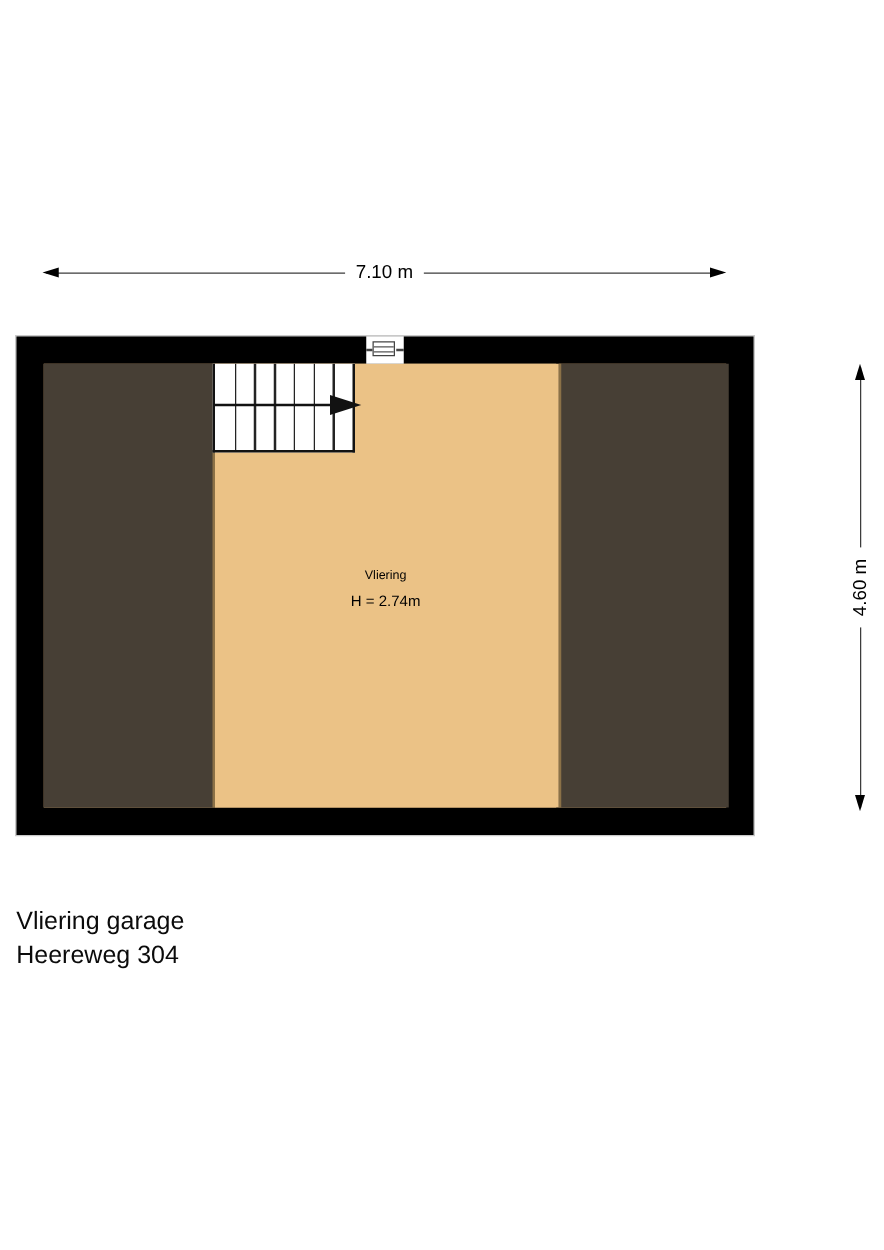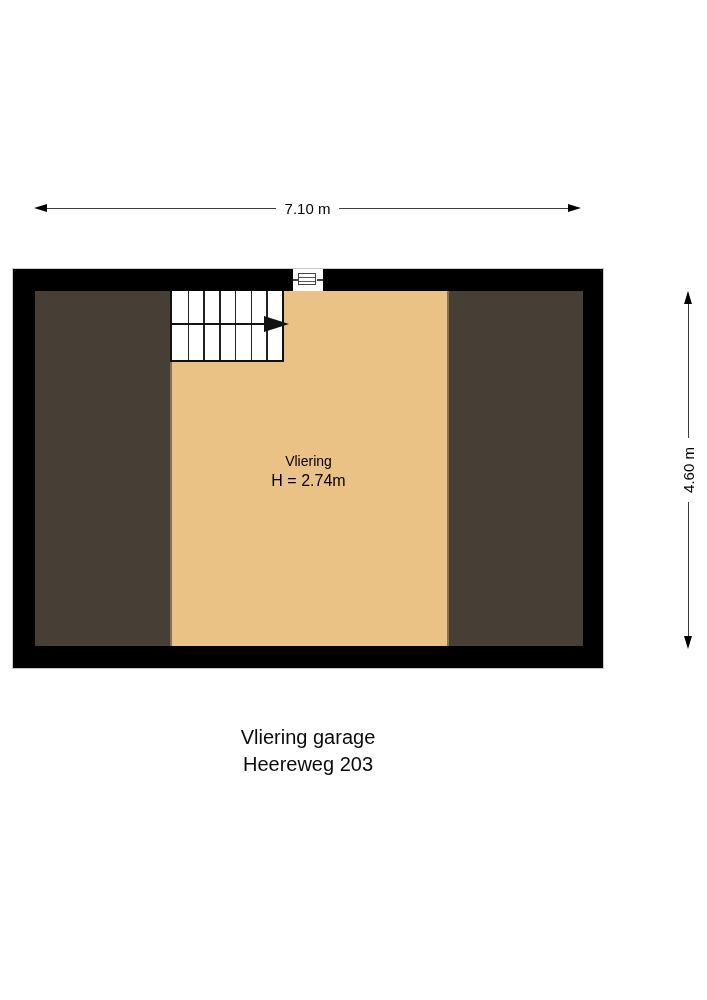--- a/index.html
+++ b/index.html
@@ -6,21 +6,21 @@
   .page{
     position:relative;
     width:707px;height:1000px;
     background:#ffffff;
     font-family:"Liberation Sans", sans-serif;
     color:#000;
     overflow:hidden;
   }
   
   .dim{position:absolute;}
-  .dim-h{height:14px;}
+  .dim-h{height:14px;margin-top:10px;}
   .dim-h .dim-line{position:absolute;left:2px;right:2px;top:50%;height:1px;background:#3c3c3c;}
   .dim-v{width:14px;}
   .dim-v .dim-line{position:absolute;top:2px;bottom:2px;left:50%;width:1px;background:#3c3c3c;}
   .arr{position:absolute;width:0;height:0;}
   .arr-left{left:-1px;top:50%;transform:translateY(-50%);
     border-top:4.5px solid transparent;border-bottom:4.5px solid transparent;border-right:13px solid #000;}
   .arr-right{right:-1px;top:50%;transform:translateY(-50%);
     border-top:4.5px solid transparent;border-bottom:4.5px solid transparent;border-left:13px solid #000;}
   .arr-up{top:-1px;left:50%;transform:translateX(-50%);
     border-left:4.5px solid transparent;border-right:4.5px solid transparent;border-bottom:13px solid #000;}
@@ -69,27 +69,27 @@
     position:absolute;left:92px;top:33px;transform:translateY(-50%);
     width:0;height:0;
     border-top:8px solid transparent;border-bottom:8px solid transparent;border-left:25px solid #121212;
   }
 
   
   .room-label{
     position:absolute;left:0;right:0;top:160px;
     text-align:center;line-height:20px;color:#000;
   }
-  .room-name{font-size:14px;}
-  .room-height{font-size:16px;}
+  .room-name{font-size:10px;}
+  .room-height{font-size:12px;}
 
   
   .title-block{
     position:absolute;left:13px;top:724px;width:590px;
-    text-align:center;font-size:20px;line-height:27px;color:#0b0b0b;
+    text-align:left;font-size:20px;line-height:27px;color:#0b0b0b;
   }
 </style>
 </head>
 <body>
 
 <div class="page">
 
   <div class="dim dim-h" id="dim-total-width">
     <div class="dim-line"></div>
     <div class="arr arr-left"></div>
@@ -135,16 +135,16 @@
       <div class="win-rect">
         <div class="win-line a"></div>
         <div class="win-line b"></div>
       </div>
     </div>
 
   </div>
 
   <div class="title-block">
     <div>Vliering garage</div>
-    <div>Heereweg 203</div>
+    <div>Heereweg 304</div>
   </div>
 
 </div>
 
 </body></html>

